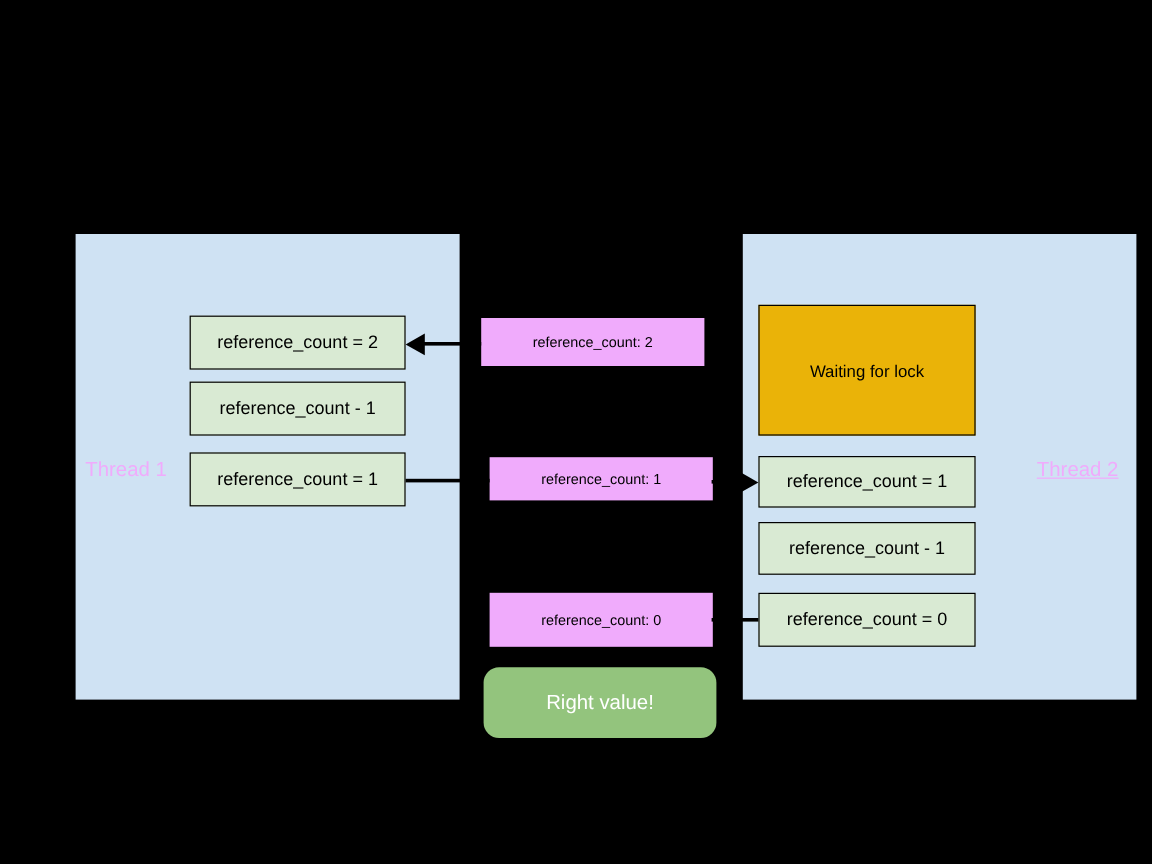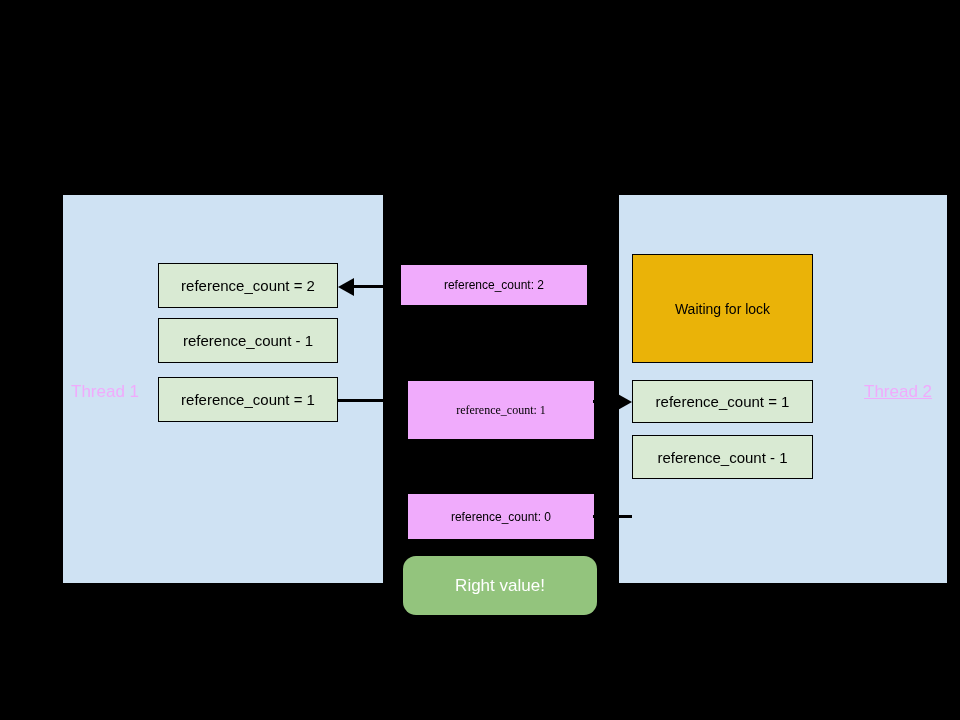--- a/index.html
+++ b/index.html
@@ -69,21 +69,21 @@
   .shared-box {
     background: #f0abfc;
     color: #000000;
     font-size: 12px;
     display: flex;
     align-items: center;
     justify-content: center;
     white-space: nowrap;
   }
   .sv0 { left: 401px; top: 265px; width: 186px; height: 40px; }
-  .sv1 { left: 408px; top: 381px; width: 186px; height: 58px; font-family: Liberation Serif, serif; }
+  .sv1 { left: 408px; top: 381px; width: 186px; height: 36px; }
   .sv2 { left: 408px; top: 494px; width: 186px; height: 45px; }
 
   
   .result-box {
     left: 403px; top: 556px; width: 194px; height: 59px;
     background: #93c47d;
     color: #ffffff;
     font-size: 17px;
     display: flex;
     align-items: center;
@@ -125,20 +125,21 @@
   <div class="abs thread-label thread2-label">Thread 2</div>
 
   <div class="abs step-box t1s0">reference_count = 2</div>
   <div class="abs step-box t1s1">reference_count - 1</div>
   <div class="abs step-box t1s2">reference_count = 1</div>
 
   <div class="abs waiting-box">Waiting for lock</div>
 
   <div class="abs step-box t2s0">reference_count = 1</div>
   <div class="abs step-box t2s1">reference_count - 1</div>
+  <div class="abs step-box t2s2">reference_count = 0</div>
 
   <div class="abs shared-box sv0">reference_count: 2</div>
   <div class="abs shared-box sv1">reference_count: 1</div>
   <div class="abs shared-box sv2">reference_count: 0</div>
 
   <div class="abs result-box">Right value!</div>
 
   <div class="abs conn-line line-c1"></div>
   <div class="abs arrowhead head-left"></div>
 

